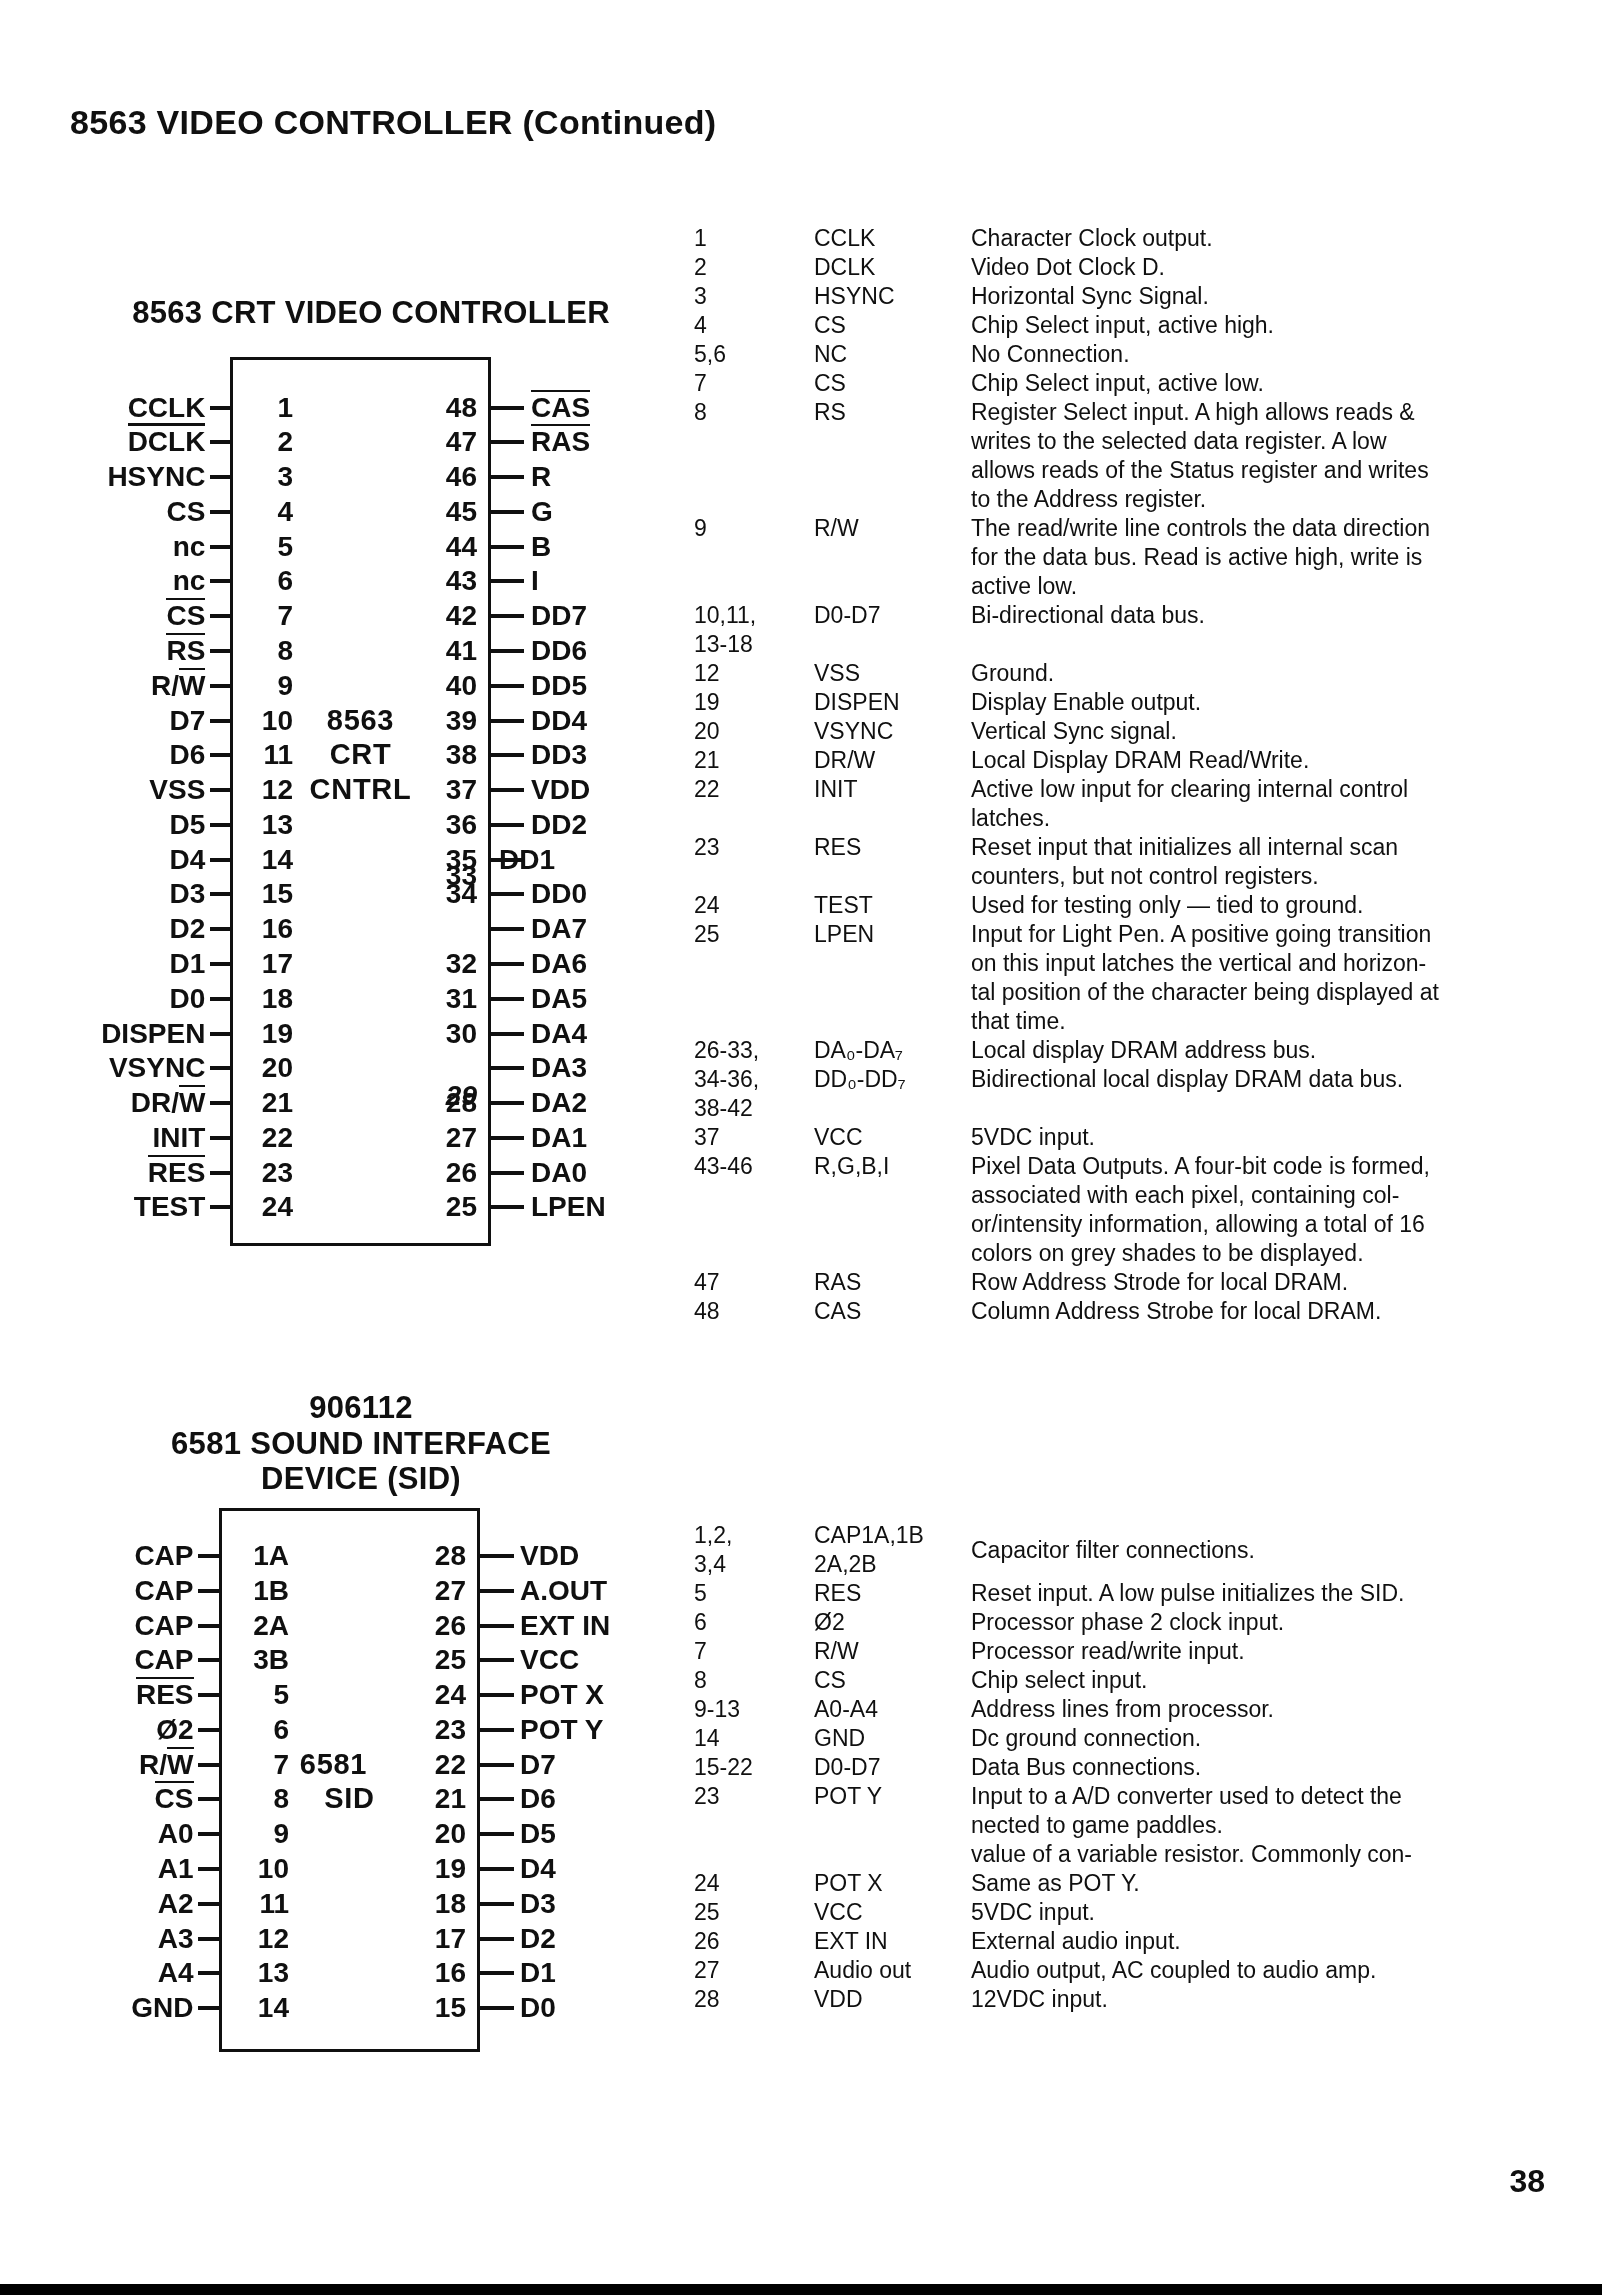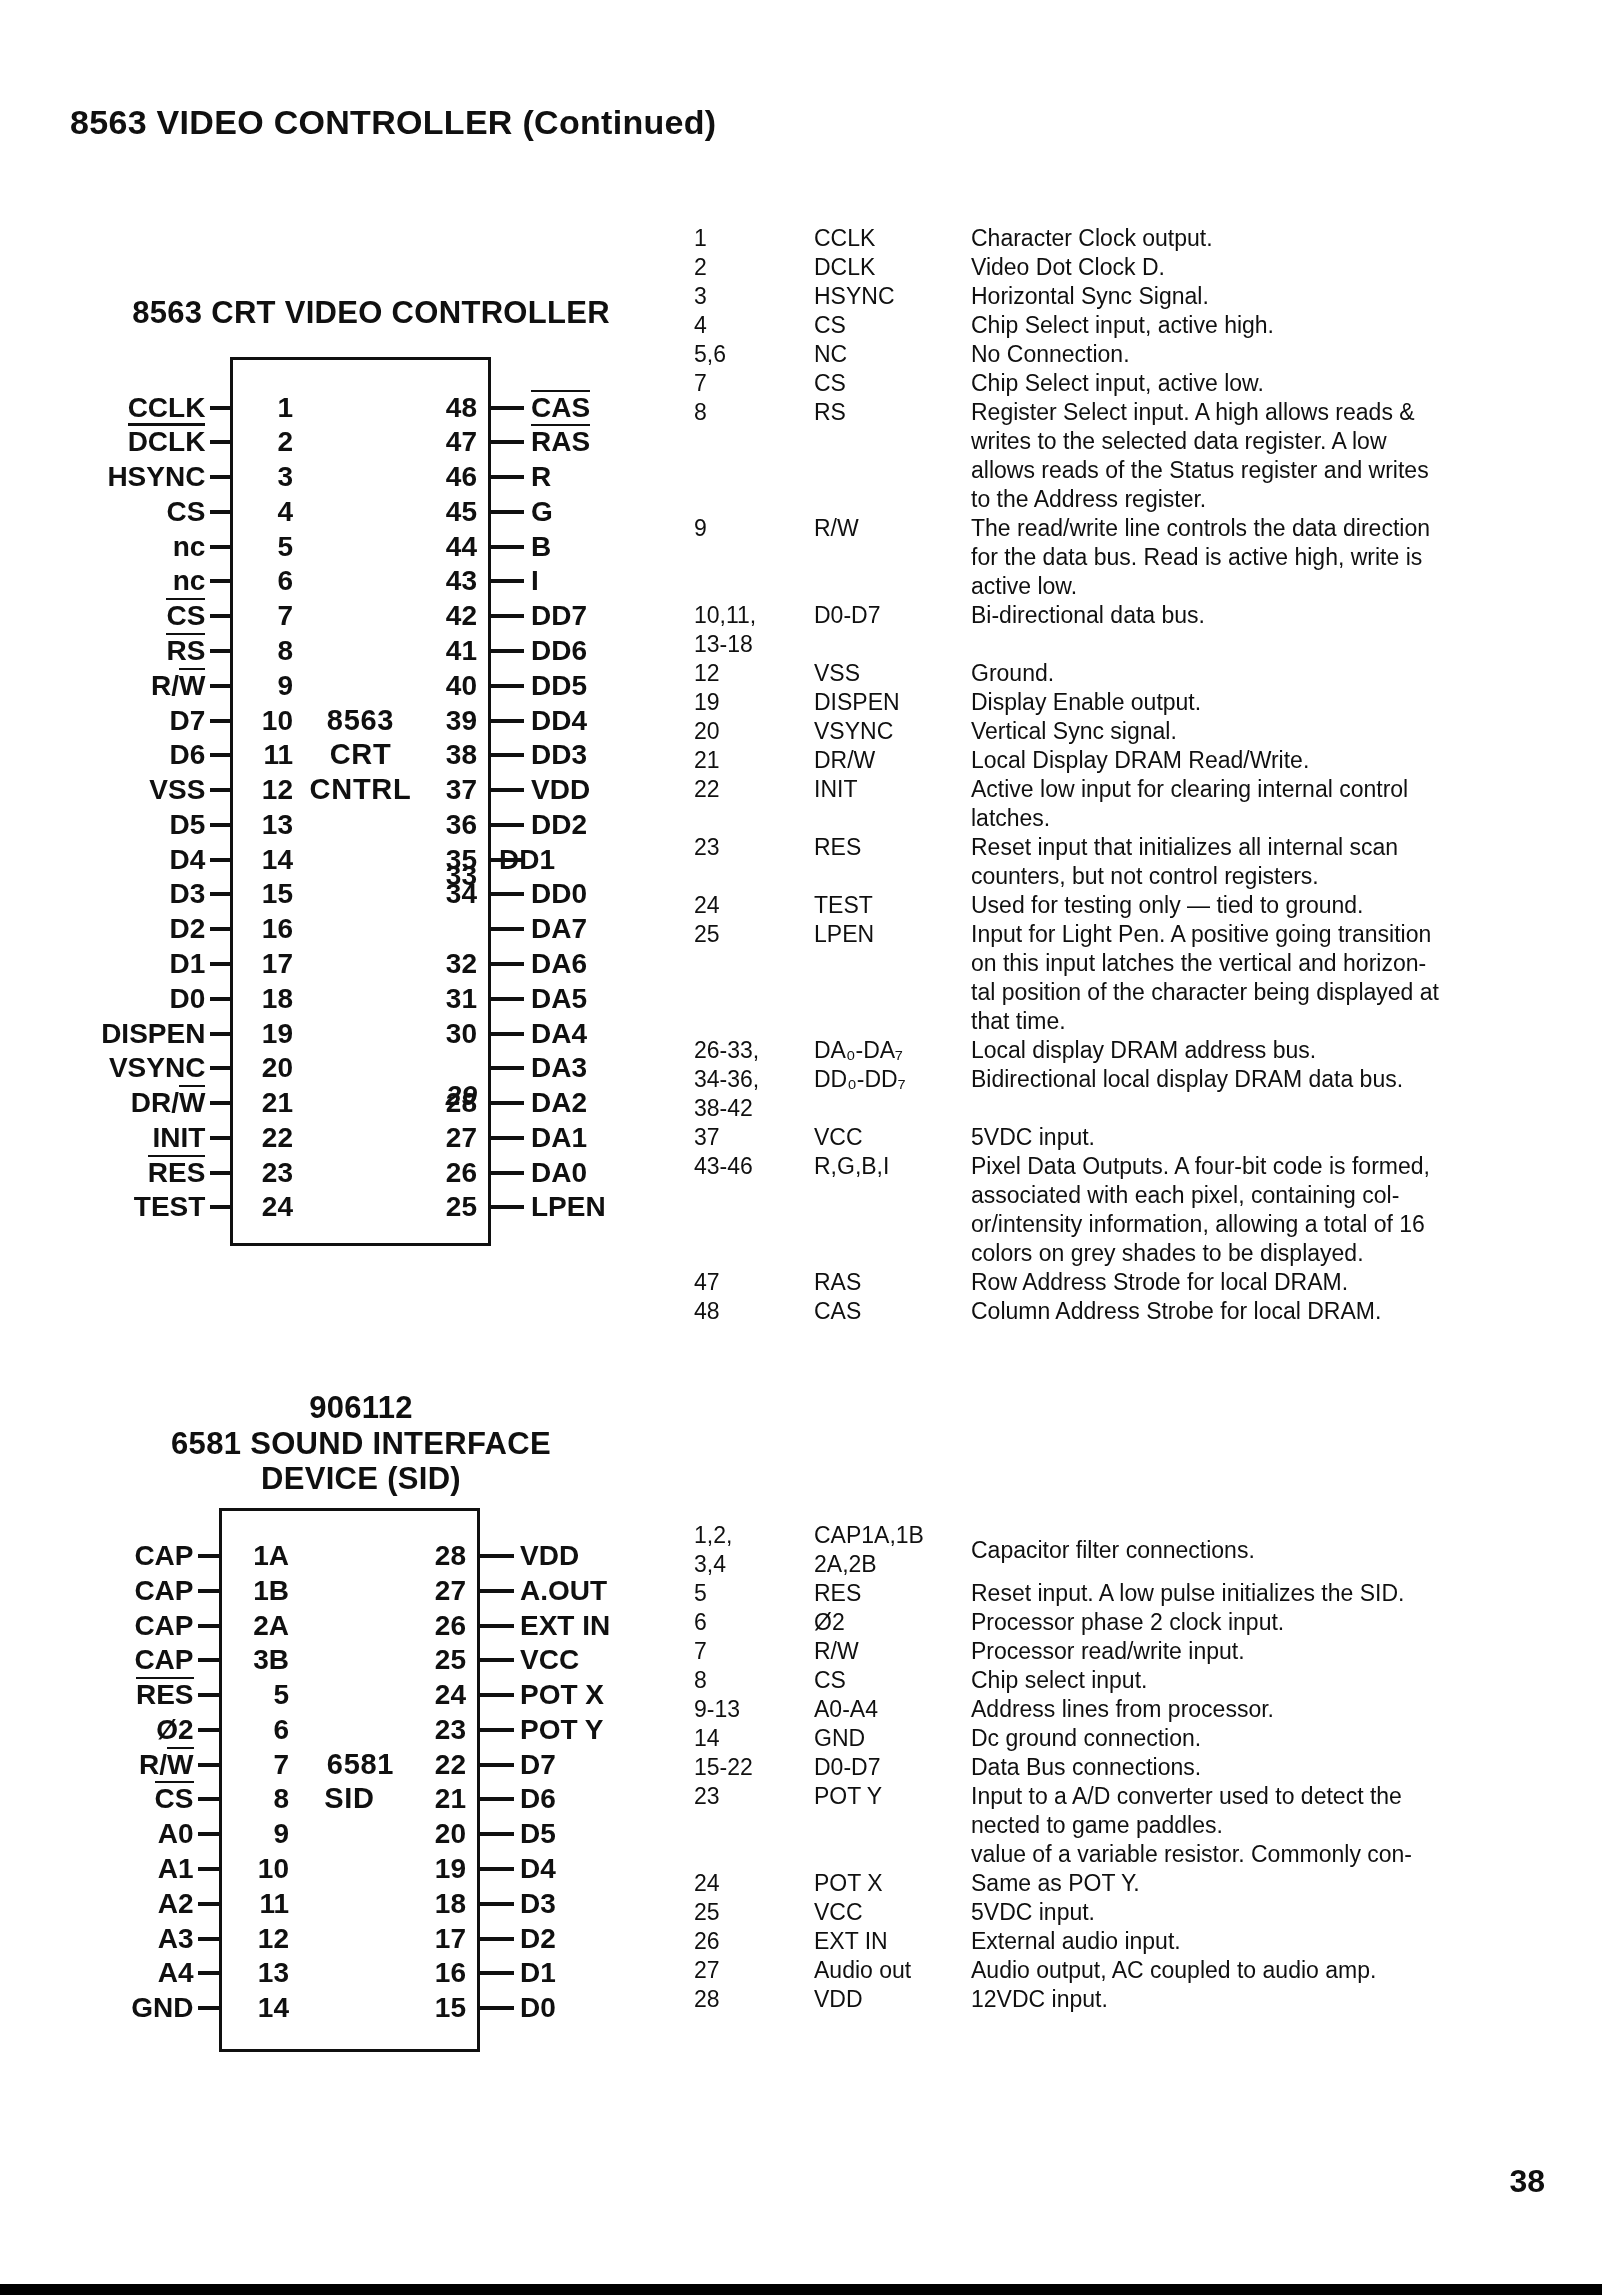--- a/index.html
+++ b/index.html
@@ -559,16 +559,16 @@
     <div class="plab r" style="left: 520px; width: 250px; top: 1886px;"><span>D3</span></div>
     <div class="pnum" style="left: 405px; width: 61px; top: 1921px;">17</div>
     <div class="tick" style="left: 479px; width: 35px; top: 1937px;"></div>
     <div class="plab r" style="left: 520px; width: 250px; top: 1921px;"><span>D2</span></div>
     <div class="pnum" style="left: 405px; width: 61px; top: 1955px;">16</div>
     <div class="tick" style="left: 479px; width: 35px; top: 1971px;"></div>
     <div class="plab r" style="left: 520px; width: 250px; top: 1955px;"><span>D1</span></div>
     <div class="pnum" style="left: 405px; width: 61px; top: 1990px;">15</div>
     <div class="tick" style="left: 479px; width: 35px; top: 2006px;"></div>
     <div class="plab r" style="left: 520px; width: 250px; top: 1990px;"><span>D0</span></div>
-    <div class="clabel" style="left: 230px; width: 261px; top: 1747px;">6581</div>
+    <div class="clabel" style="left: 203px; width: 261px; top: 1747px;">6581</div>
     <div class="clabel" style="left: 219px; width: 261px; top: 1781px;">SID</div>
   </div>
 
 
 </body></html>

